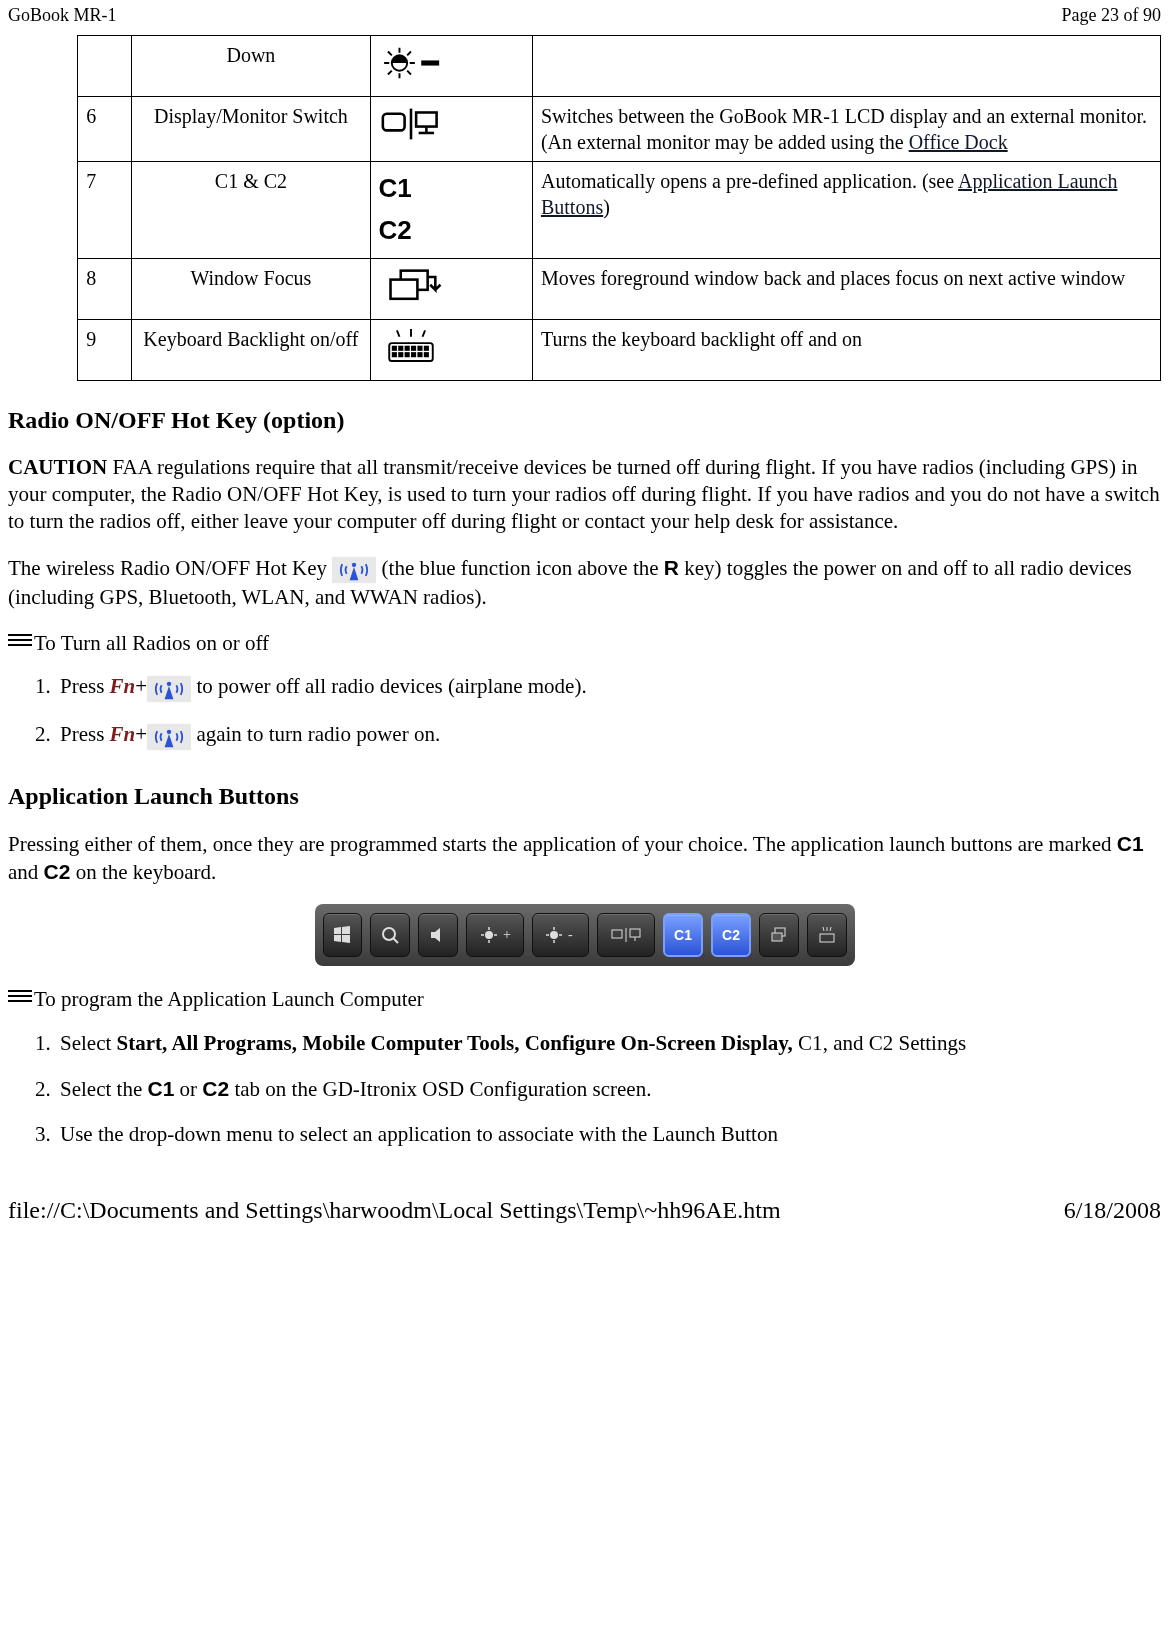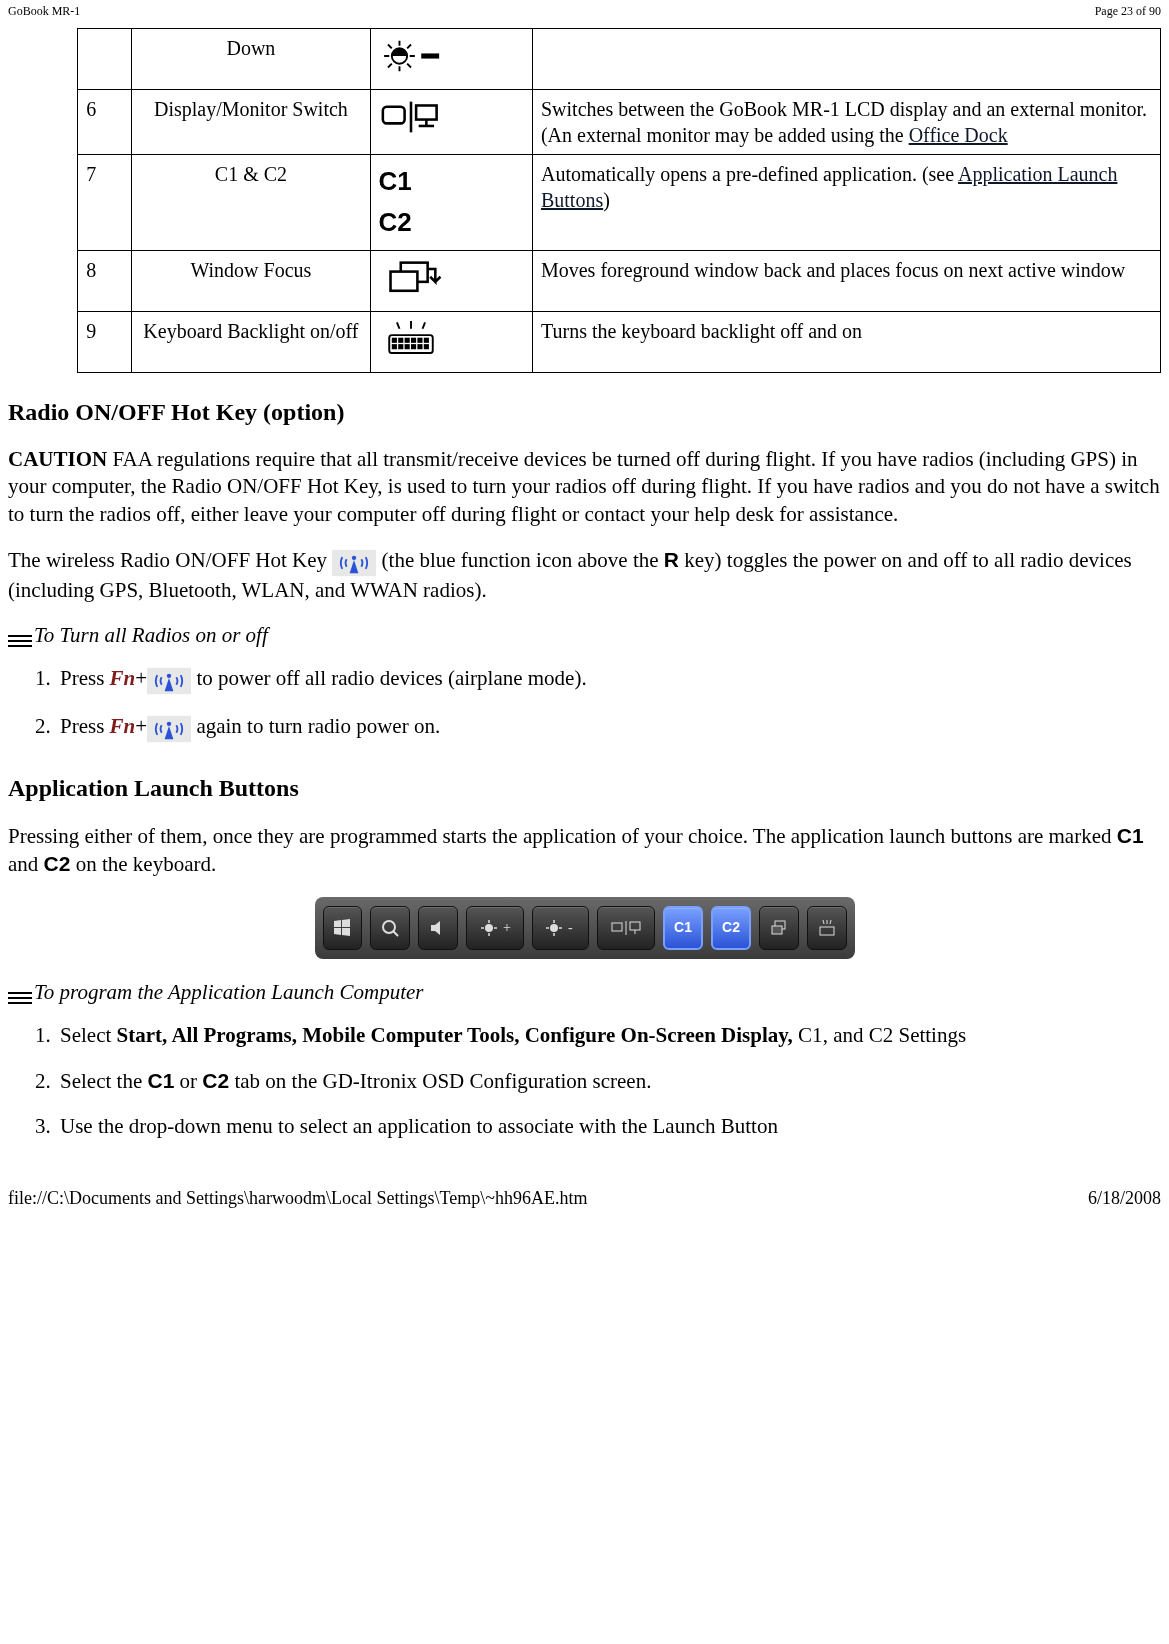--- a/index.html
+++ b/index.html
@@ -11,21 +11,21 @@
       background: #fff;
       width: 1169px;
       padding: 0;
     }
     .page {
       padding: 0 8px;
     }
     .header-bar {
       display: flex;
       justify-content: space-between;
-      font-size: 12px;
+      font-size: 18px;
       padding: 4px 8px 8px 8px;
     }
     table {
       border-collapse: collapse;
       width: 94%;
       margin-left: 6%;
       margin-bottom: 24px;
     }
     td {
       border: 1px solid #000;
@@ -68,22 +68,21 @@
     .task-icon {
       display: inline-block;
       vertical-align: middle;
       width: 24px;
       height: 18px;
       margin-right: 2px;
     }
     .subheading {
       margin: 0 0 16px 0;
       display: flex;
-      align-items: flex-end;
-      font-style: italic;
+      align-items: flex-start;
     }
     ol.num-list {
       margin-left: 48px;
       margin-bottom: 20px;
     }
     ol.num-list li {
       margin-bottom: 18px;
       padding-left: 4px;
     }
     .img-strip {
@@ -116,21 +115,21 @@
     .strip-btn.c-active {
       background: linear-gradient(#7aa0ff, #2a53d6);
       border: 2px solid #7aa0ff;
       color: #fff;
       font-weight: bold;
       font-family: Arial, sans-serif;
     }
     .footer-bar {
       display: flex;
       justify-content: space-between;
-      font-size: 18px;
+      font-size: 24px;
       padding: 26px 8px 6px 8px;
     }
   </style>
 </head>
 <body>
 
 <div class="header-bar">
   <span>GoBook MR-1</span>
   <span>Page 23 of 90</span>
 </div>

